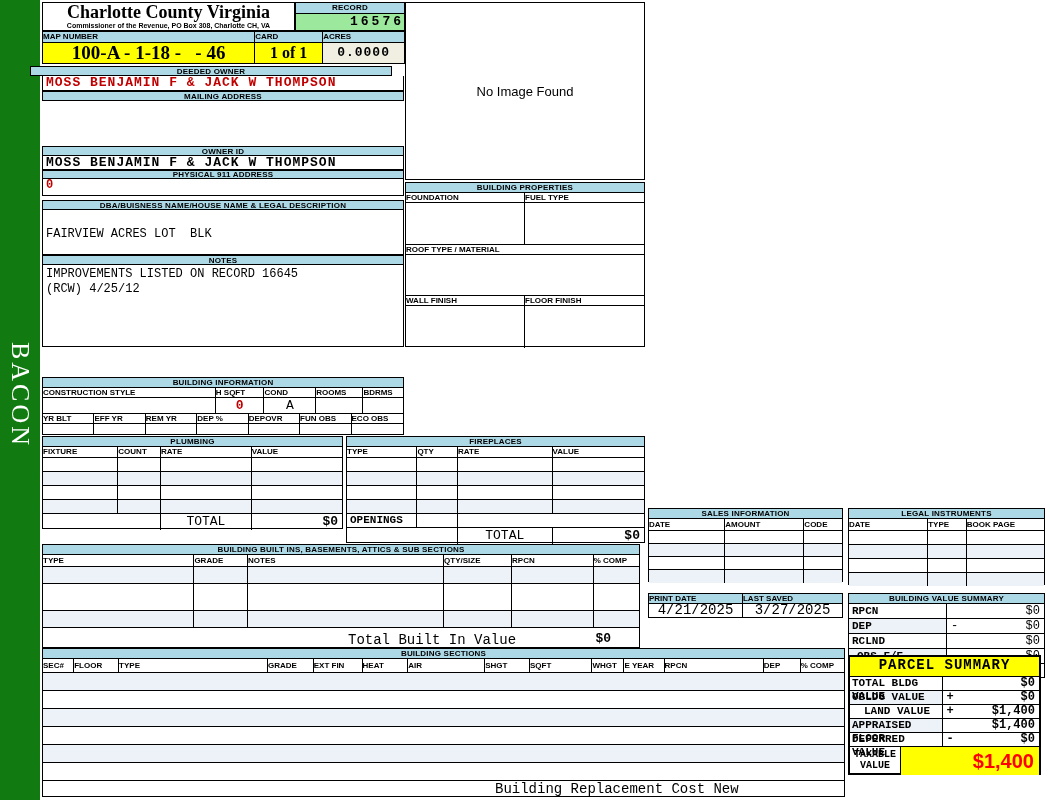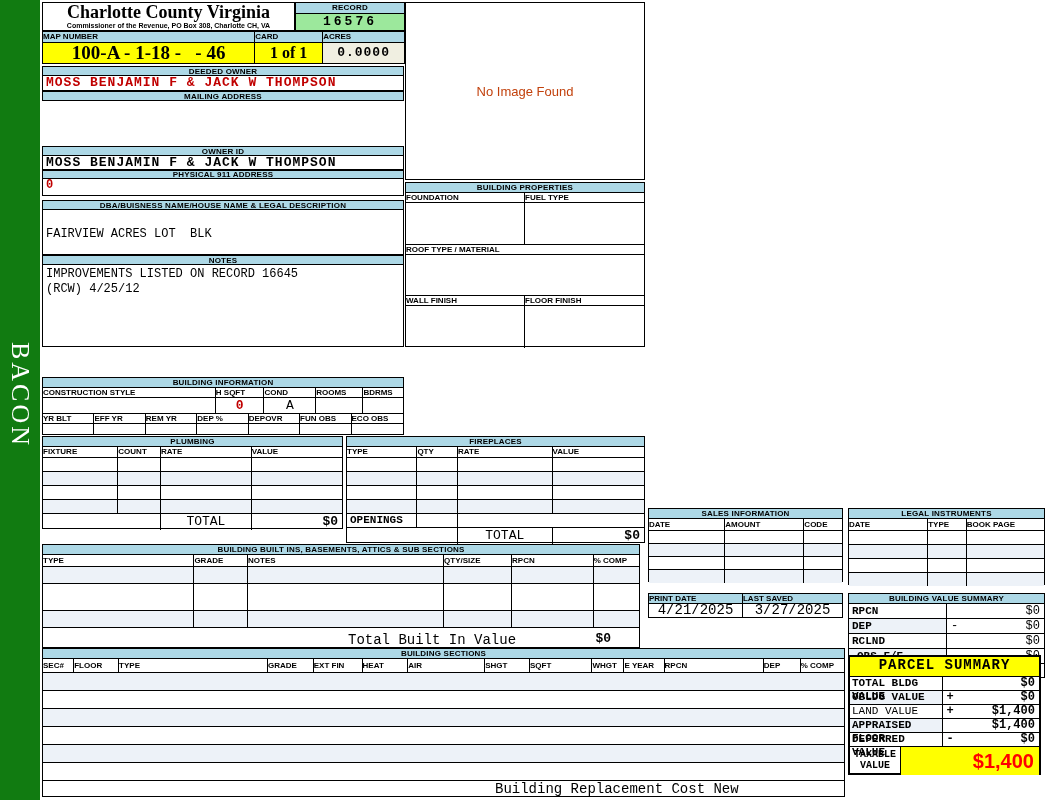--- a/index.html
+++ b/index.html
@@ -54,37 +54,37 @@
     <div style="position:absolute;top:342px;left:5px;writing-mode:vertical-rl;color:#fff;font:26px 'Liberation Serif',serif;letter-spacing:3px">BACON</div>
   </div>
 
   <div class="abs box" style="left:42px;top:2px;width:253px;height:29px;text-align:center">
     <div style="font:600 18px 'Liberation Serif',serif;line-height:19px">Charlotte County Virginia</div>
     <div style="font:bold 7px 'Liberation Sans',sans-serif;line-height:8px">Commissioner of the Revenue, PO Box 308, Charlotte CH, VA</div>
   </div>
 
   <div class="abs box" style="left:295px;top:2px;width:110px;height:29px">
     <div class="tbar h11" style="line-height:10px">RECORD</div>
-    <div style="height:16px;background:var(--grn);text-align:center;font:bold 13px 'Liberation Mono',monospace;letter-spacing:3px;line-height:15px">16576</div>
+    <div style="height:16px;background:var(--grn);text-align:right;font:bold 13px 'Liberation Mono',monospace;letter-spacing:3px;line-height:15px">16576</div>
   </div>
 
   <div class="abs box" style="left:42px;top:31px;width:363px;height:33px">
     <div class="row h11" style="background:var(--bar)">
       <div class="hc" style="width:58.8%">MAP NUMBER</div>
       <div class="hc" style="width:18.8%">CARD</div>
       <div class="hc" style="width:22.4%">ACRES</div>
     </div>
     <div class="row h20 last">
       <div style="width:58.8%;background:var(--yel);text-align:center;font:600 19px 'Liberation Serif',serif;line-height:20px;white-space:pre">100-A - 1-18 -   - 46</div>
       <div style="width:18.8%;background:var(--yel);text-align:center;font:600 16px 'Liberation Serif',serif;line-height:20px">1 of 1</div>
       <div style="width:22.4%;background:var(--crm);text-align:center;font:bold 13px 'Liberation Mono',monospace;letter-spacing:1px;line-height:20px">0.0000</div>
     </div>
   </div>
 
-  <div class="abs bar h10" style="left:42px;top:66px;width:362px">DEEDED OWNER</div>
+  <div class="abs bar h10" style="left:30px;top:66px;width:362px">DEEDED OWNER</div>
   <div class="abs box" style="left:42px;top:76px;width:362px;height:15px;border-top:none;font:bold 13px 'Liberation Mono',monospace;color:var(--red);line-height:14px;padding-left:3px;letter-spacing:1px">MOSS BENJAMIN F &amp; JACK W THOMPSON</div>
   <div class="abs bar h10" style="left:42px;top:91px;width:362px">MAILING ADDRESS</div>
   <div class="abs bar h10" style="left:42px;top:146px;width:362px">OWNER ID</div>
   <div class="abs box" style="left:42px;top:156px;width:362px;height:14px;border-top:none;font:bold 13px 'Liberation Mono',monospace;line-height:13px;padding-left:3px;letter-spacing:1px">MOSS BENJAMIN F &amp; JACK W THOMPSON</div>
   <div class="abs bar h9" style="left:42px;top:170px;width:362px">PHYSICAL 911 ADDRESS</div>
   <div class="abs box" style="left:42px;top:179px;width:362px;height:17px;border-top:none;font:bold 12px 'Liberation Mono',monospace;color:var(--red);line-height:13px;padding-left:3px">0</div>
 
   <div class="abs bar h10" style="left:42px;top:200px;width:362px">DBA/BUISNESS NAME/HOUSE NAME &amp; LEGAL DESCRIPTION</div>
   <div class="abs box mono" style="left:42px;top:210px;width:362px;height:45px;border-top:none;font-size:12px;padding:17px 0 0 3px">
     <span style="white-space:pre">FAIRVIEW ACRES LOT  BLK</span>
@@ -278,21 +278,21 @@
     <div class="row h18 alt noin"></div>
     <div class="row h18 noin"></div>
     <div class="row h18 alt noin"></div>
     <div class="row h18 noin"></div>
     <div class="row h16 last noin mono" style="font-size:14px;position:relative">
       <span style="position:absolute;left:452px;top:1px">Building Replacement Cost New</span>
     </div>
   </div>
 
   <div class="abs box" style="left:405px;top:2px;width:240px;height:178px;display:flex;align-items:center;justify-content:center">
-    <span style="font:13px 'Liberation Sans',sans-serif;color:#c2410c">No Image Found</span>
+    <span style="font:13px 'Liberation Sans',sans-serif;color:#000000">No Image Found</span>
   </div>
 
   <div class="abs box" style="left:405px;top:182px;width:240px;height:165px">
     <div class="tbar h10" style="line-height:9px">BUILDING PROPERTIES</div>
     <div class="row h10">
       <div class="hc" style="width:50%">FOUNDATION</div>
       <div class="hc" style="width:50%">FUEL TYPE</div>
     </div>
     <div class="row h42">
         <i style="width:50%"></i>
@@ -447,21 +447,21 @@
       </div>
     </div>
     <div class="row h14 alt mono" style="font-size:11px">
       <div class="pl1" style="padding-left:2px;font-weight:bold">OBLDG VALUE</div>
       <div class="pl2" style="display:flex;justify-content:space-between;padding:0 4px;font-size:12px;font-weight:bold;background:#fff">
         <span>+</span>
           <span>$0</span>
       </div>
     </div>
     <div class="row h14 mono" style="font-size:11px">
-      <div class="pl1" style="padding-left:2px;font-weight:normal">LAND VALUE</div>
+      <div class="pl1" style="padding-left:14px;font-weight:bold">LAND VALUE</div>
       <div class="pl2" style="display:flex;justify-content:space-between;padding:0 4px;font-size:12px;font-weight:bold">
         <span>+</span>
           <span>$1,400</span>
       </div>
     </div>
     <div class="row h14 alt mono" style="font-size:11px">
       <div class="pl1" style="padding-left:2px;font-weight:bold">APPRAISED FLOOR</div>
       <div class="pl2" style="display:flex;justify-content:space-between;padding:0 4px;font-size:12px;font-weight:bold;background:#fff">
         <span></span>
           <span>$1,400</span>

